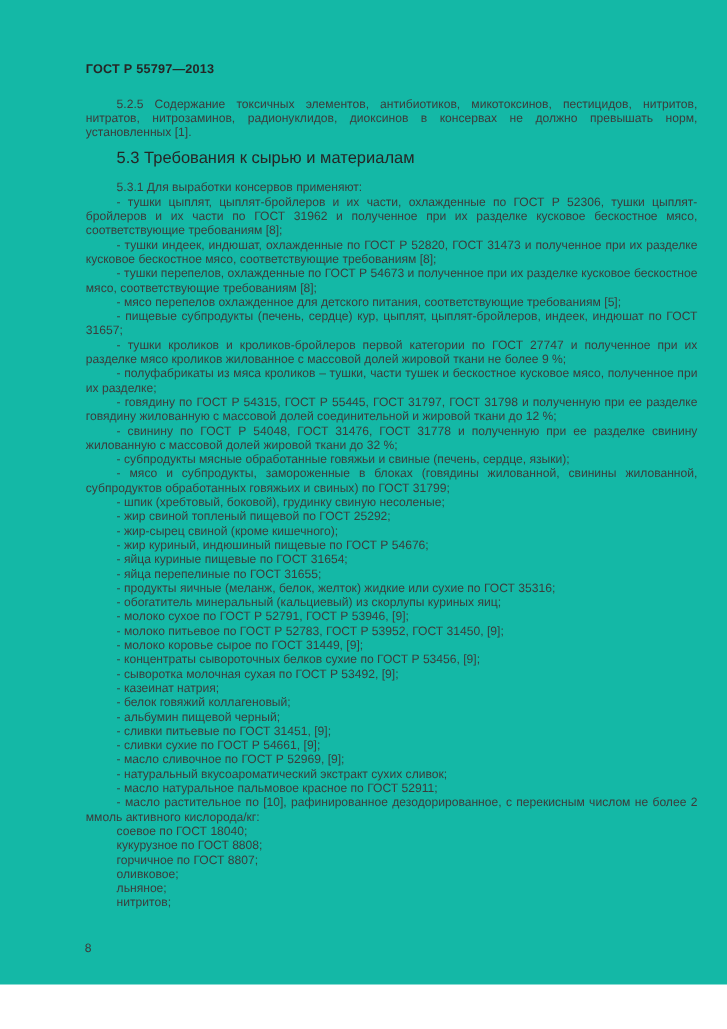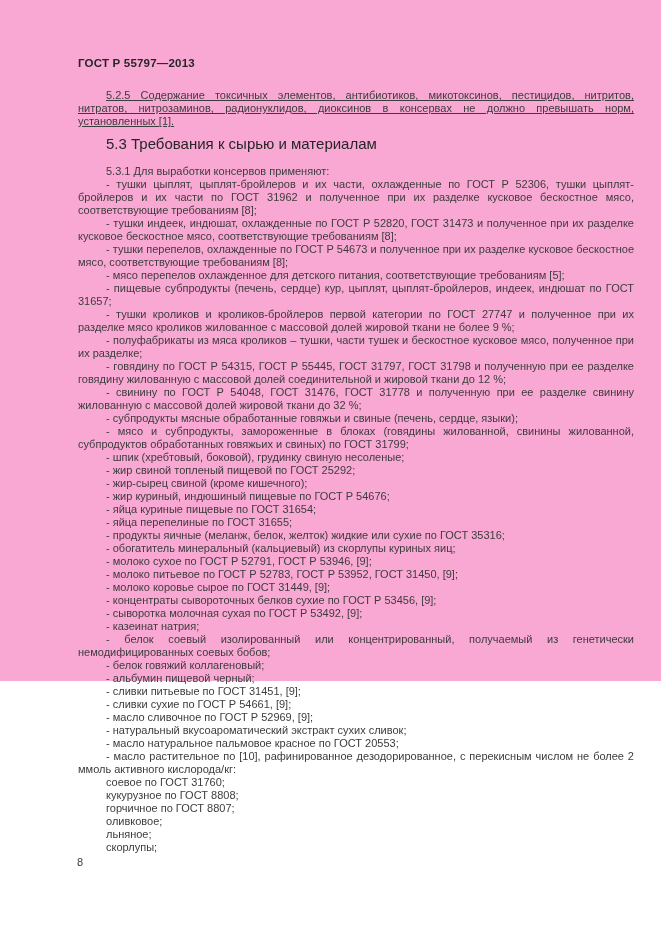--- a/index.html
+++ b/index.html
@@ -9,22 +9,22 @@
   }
   body {
     width: 661px;
     height: 935px;
     overflow: hidden;
   }
   .page {
     position: relative;
     box-sizing: border-box;
     width: 661px;
-    height: 681px;
-    background: #f9a8d4;
+    height: 895px;
+    background: #14b8a6;
     padding: 57px 27px 0 78px;
     font-family: "Liberation Sans", "DejaVu Sans", sans-serif;
     color: #3c3c3c;
   }
   .doc-header {
     font-size: 11.5px;
     line-height: 13px;
     font-weight: bold;
     color: #262626;
     letter-spacing: 0.2px;
@@ -34,21 +34,20 @@
     font-size: 11px;
     line-height: 13px;
     text-align: justify;
     text-indent: 28px;
     color: #3c3c3c;
     hyphens: auto;
     -webkit-hyphens: auto;
   }
   .first-para {
     margin-top: 19px;
-    text-decoration: underline;
   }
   .section-heading {
     margin: 9px 0 15px 0;
     font-size: 15px;
     line-height: 13px;
     font-weight: normal;
     color: #262626;
     text-indent: 28px;
   }
   .materials-list .para {
@@ -94,31 +93,30 @@
       <p class="para">- яйца куриные пищевые по ГОСТ 31654;</p>
       <p class="para">- яйца перепелиные по ГОСТ 31655;</p>
       <p class="para">- продукты яичные (меланж, белок, желток) жидкие или сухие по ГОСТ 35316;</p>
       <p class="para">- обогатитель минеральный (кальциевый) из скорлупы куриных яиц;</p>
       <p class="para">- молоко сухое по ГОСТ Р 52791, ГОСТ Р 53946, [9];</p>
       <p class="para">- молоко питьевое по ГОСТ Р 52783, ГОСТ Р 53952, ГОСТ 31450, [9];</p>
       <p class="para">- молоко коровье сырое по ГОСТ 31449, [9];</p>
       <p class="para">- концентраты сывороточных белков сухие по ГОСТ Р 53456, [9];</p>
       <p class="para">- сыворотка молочная сухая по ГОСТ Р 53492, [9];</p>
       <p class="para">- казеинат натрия;</p>
-      <p class="para">- белок соевый изолированный или концентрированный, получаемый из генетически немодифицированных соевых бобов;</p>
       <p class="para">- белок говяжий коллагеновый;</p>
       <p class="para">- альбумин пищевой черный;</p>
       <p class="para">- сливки питьевые по ГОСТ 31451, [9];</p>
       <p class="para">- сливки сухие по ГОСТ Р 54661, [9];</p>
       <p class="para">- масло сливочное по ГОСТ Р 52969, [9];</p>
       <p class="para">- натуральный вкусоароматический экстракт сухих сливок;</p>
-      <p class="para">- масло натуральное пальмовое красное по ГОСТ 20553;</p>
+      <p class="para">- масло натуральное пальмовое красное по ГОСТ 52911;</p>
       <p class="para">- масло растительное по [10], рафинированное дезодорированное, с перекисным числом не более 2 ммоль активного кислорода/кг:</p>
-      <p class="para">соевое по ГОСТ 31760;</p>
+      <p class="para">соевое по ГОСТ 18040;</p>
       <p class="para">кукурузное по ГОСТ 8808;</p>
       <p class="para">горчичное по ГОСТ 8807;</p>
       <p class="para">оливковое;</p>
       <p class="para">льняное;</p>
-      <p class="para">скорлупы;</p>
+      <p class="para">нитритов;</p>
     </div>
 
   <div class="page-number">8</div>
 </div>
 
 </body></html>

